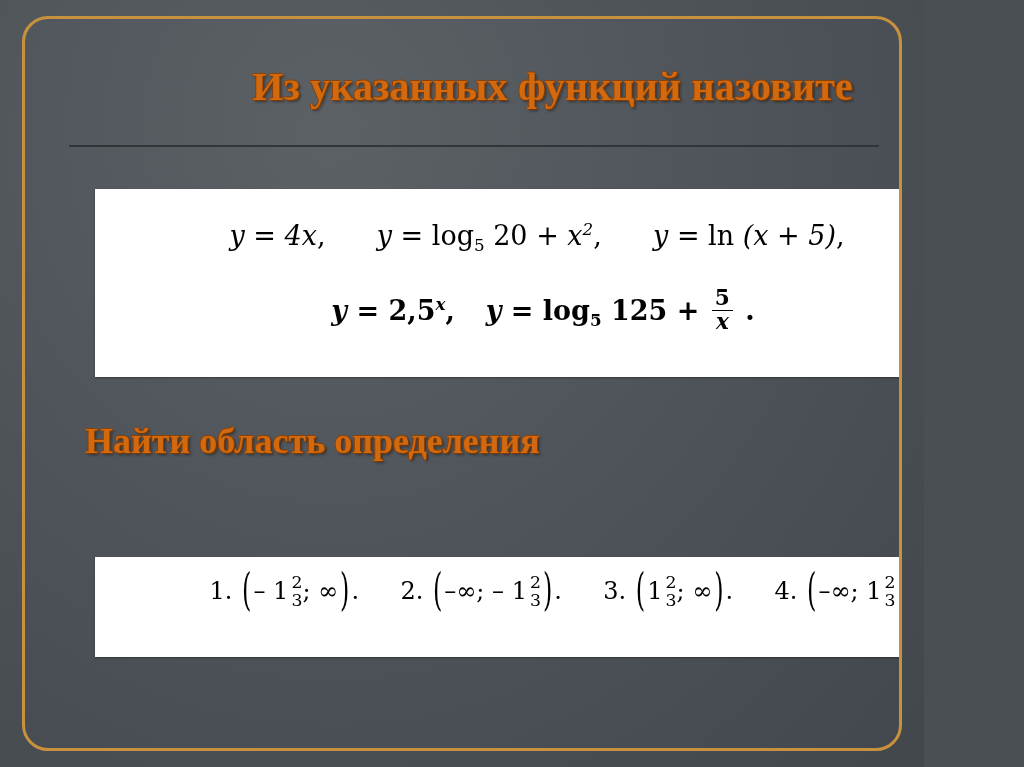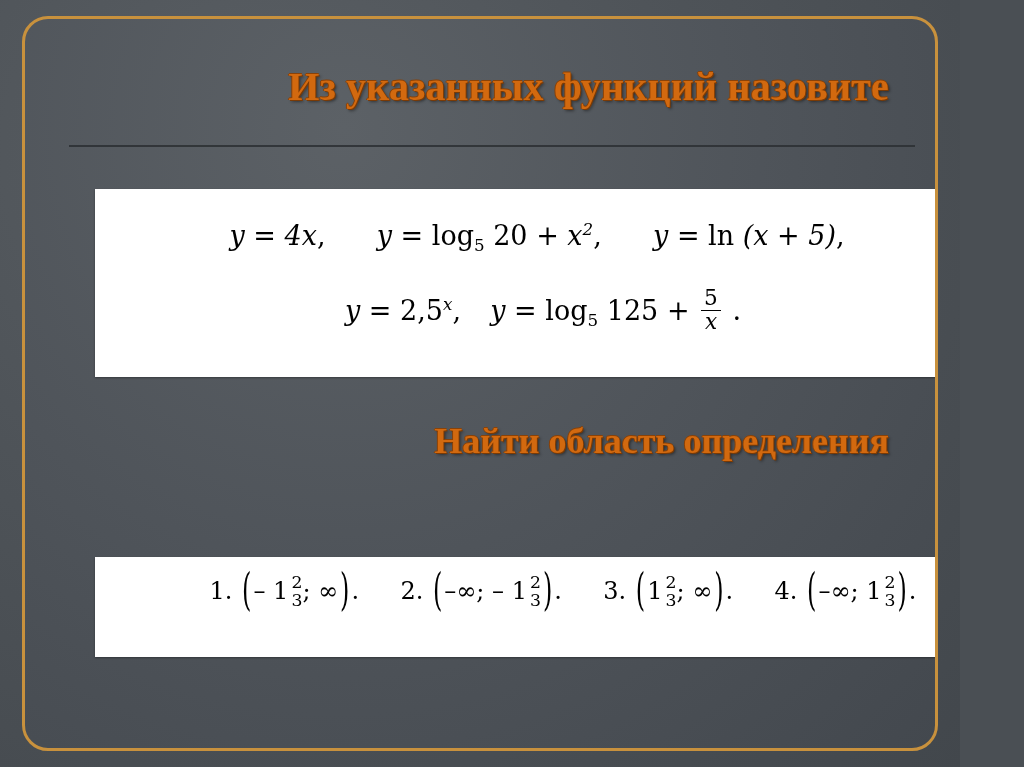--- a/index.html
+++ b/index.html
@@ -15,21 +15,20 @@
   }
 
   
   .slide {
     position: absolute;
     left: 0; top: 0;
     width: 924px;
     height: 767px;
     background:
       radial-gradient(ellipse at 30% 20%, #5a5f64 0%, #4e5358 45%, #42474c 100%);
-    padding-left: 36px;
   }
   .slide-inner {
     position: absolute;
     left: 22px;
     top: 16px;
     right: 22px;
     bottom: 16px;
     border: 3px solid #c8913d;
     border-radius: 26px;
     background:
@@ -112,20 +111,21 @@
     top: 30px;
     text-align: center;
     font-size: 27px;
   }
   .fn-row2 {
     position: absolute;
     left: 12px; right: 0;
     top: 100px;
     text-align: center;
     font-size: 27px;
+    font-weight: bold;
   }
   .gap { display: inline-block; width: 34px; }
   .gap-sm { display: inline-block; width: 12px; }
 
   
   .frac {
     display: inline-block;
     vertical-align: middle;
     text-align: center;
     font-size: 0.8em;
@@ -159,21 +159,21 @@
     top: -1px;
     margin: 0 2px;
   }
 
   
   .question-block {
     position: absolute;
     left: 60px;
     top: 400px;
     right: 46px;
-    text-align: right;
+    text-align: left;
   }
   .q-line {
     font-family: "Liberation Serif", serif;
     font-weight: bold;
     font-size: 36px;
     line-height: 45px;
     color: #d2690f;
     text-shadow:
        1px 1px 0 #7a3a05,
       -1px 0px 0 #8a4208,

